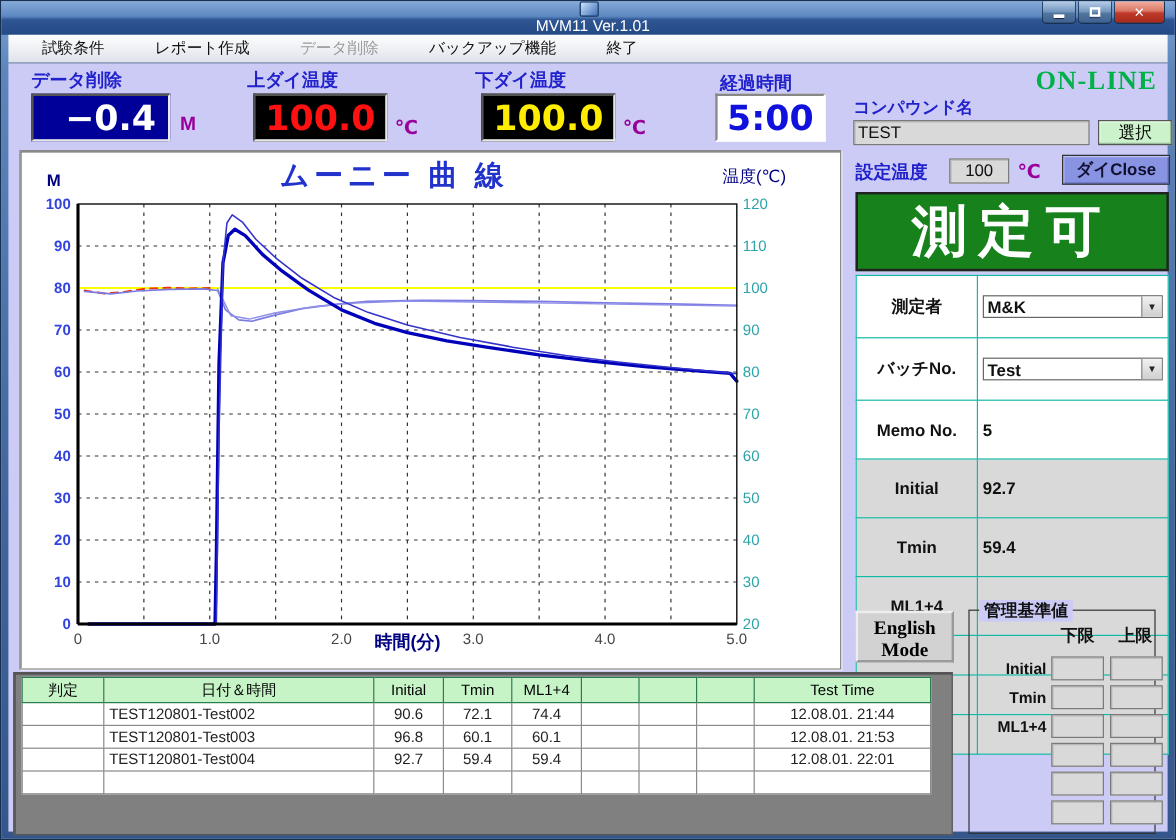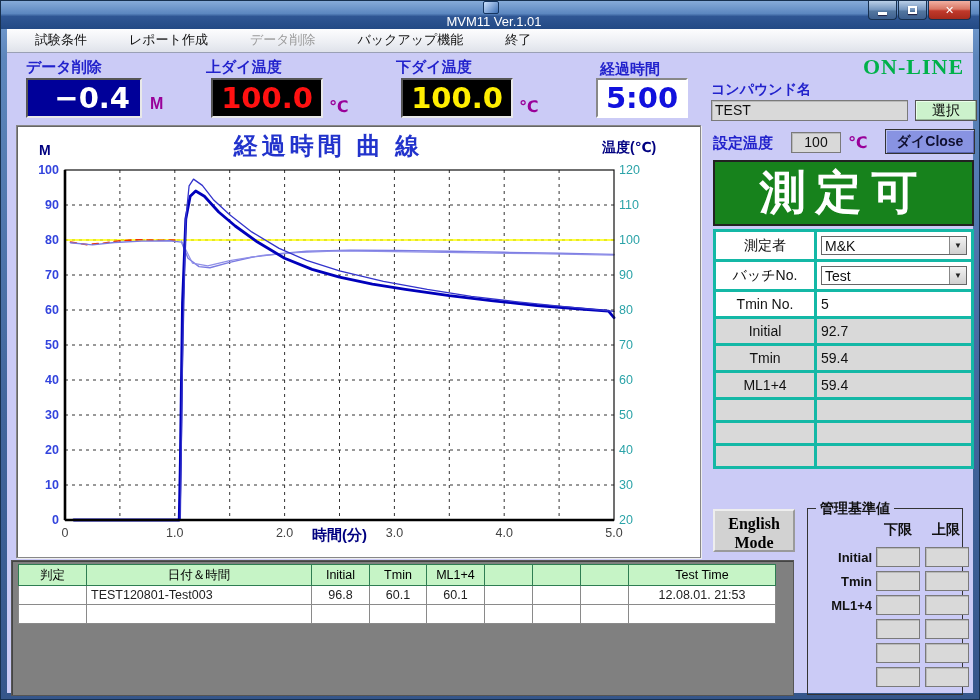--- a/index.html
+++ b/index.html
@@ -54,28 +54,28 @@
   .status-box { position:absolute; left:706px; top:107px; width:261px; height:66px; background:#17821c;
     border:2px solid #222; display:flex; align-items:center; justify-content:center;
     color:#ffffff; font-weight:bold; font-size:46px; letter-spacing:10px; }
 
   
   .chart-panel { position:absolute; left:9px; top:72px; width:685px; height:433px; background:#ffffff;
     border:1px solid #888; box-shadow:inset 1px 1px 0 #666, 1px 1px 0 #eee; }
   .chart-title { position:absolute; left:0; right:60px; top:4px; text-align:center;
     color:#2233cc; font-weight:bold; font-size:24px; letter-spacing:4px; }
   .axis-name-left { position:absolute; left:22px; top:16px; color:#000080; font-weight:bold; font-size:14px; }
-  .axis-name-right { position:absolute; left:585px; top:13px; color:#000080; font-weight:bold; font-size:14px; }
+  .axis-name-right { position:absolute; left:585px; top:13px; color:#000080; font-weight:normal; font-size:14px; }
   .xaxis-name { position:absolute; left:48px; width:549px; top:400px; text-align:center;
     color:#000080; font-weight:bold; font-size:15px; }
 
   
   .info-table { position:absolute; left:706px; top:176px; width:261px; border:1px solid #444;
     border-collapse:collapse; font-size:14px; background:#fff; }
-  .info-table td { border:3px solid #14b8a6; padding:4px 4px; height:23px; color:#111; }
+  .info-table td { border:1px solid #14b8a6; padding:16px 4px; height:23px; color:#111;font-weight:bold; }
   .info-table td.lbl { width:101px; text-align:center; background:#fff; }
   .info-table tr.gray td { background:#d9d9d9; }
   .combo { display:flex; align-items:center; height:19px; border:1px solid #666; background:#fff; }
   .combo .val { flex:1; padding-left:3px; font-size:14px; }
   .combo .arrow { width:17px; height:100%; background:linear-gradient(180deg,#f2f2f2,#cfcfcf);
     border-left:1px solid #888; font-size:8px; display:flex; align-items:center; justify-content:center; color:#222; cursor:pointer; }
 
   .btn-english { position:absolute; left:706px; top:456px; width:82px; height:43px;
     background:#d2d2d2; border:2px outset #eee; font-family:"Liberation Serif","DejaVu Serif",serif;
     font-weight:bold; font-size:16px; line-height:1.2; text-align:center; cursor:pointer; padding-top:3px; }
@@ -150,21 +150,21 @@
     <div class="btn-select">選択</div>
 
     <div class="disp-label" style="left:706px;top:81px;font-size:15px;">設定温度</div>
     <div class="field" style="position:absolute;left:784px;top:79px;width:50px;height:21px;line-height:19px;text-align:center;">100</div>
     <div class="unit" style="left:841px;top:80px;">℃</div>
     <div class="btn-dieclose">ダイClose</div>
 
     <div class="status-box">測定可</div>
 
     <div class="chart-panel">
-      <div class="chart-title">経過時間 曲 線</div>
+      <div class="chart-title">ムーニー 曲 線</div>
       <div class="axis-name-left">M</div>
       <div class="axis-name-right">温度(℃)</div>
       <svg id="chart-svg" width="685" height="433" style="position:absolute;left:0;top:0;">
           <line x1="48" y1="359" x2="597" y2="359" stroke="#333" stroke-width="1" stroke-dasharray="3 4"></line>
           <line x1="48" y1="324" x2="597" y2="324" stroke="#333" stroke-width="1" stroke-dasharray="3 4"></line>
           <line x1="48" y1="289" x2="597" y2="289" stroke="#333" stroke-width="1" stroke-dasharray="3 4"></line>
           <line x1="48" y1="254" x2="597" y2="254" stroke="#333" stroke-width="1" stroke-dasharray="3 4"></line>
           <line x1="48" y1="219" x2="597" y2="219" stroke="#333" stroke-width="1" stroke-dasharray="3 4"></line>
           <line x1="48" y1="184" x2="597" y2="184" stroke="#333" stroke-width="1" stroke-dasharray="3 4"></line>
           <line x1="48" y1="149.00000000000003" x2="597" y2="149.00000000000003" stroke="#333" stroke-width="1" stroke-dasharray="3 4"></line>
@@ -234,21 +234,21 @@
       <tr style="height:24px;">
         <td class="lbl">バッチNo.</td>
         <td>
               <div class="combo">
           <span class="val">Test</span>
           <span class="arrow">▼</span>
               </div>
             </td>
       </tr>
       <tr style="height:24px;">
-        <td class="lbl">Tmin No.</td>
+        <td class="lbl">Memo No.</td>
         <td>5</td>
       </tr>
       <tr class="gray">
         <td class="lbl">Initial</td>
         <td>92.7</td>
       </tr>
       <tr class="gray">
         <td class="lbl">Tmin</td>
         <td>59.4</td>
       </tr>
@@ -308,31 +308,53 @@
               <th style="width: 58px;">ML1+4</th>
               <th style="width: 48px;"></th>
               <th style="width: 48px;"></th>
               <th style="width: 48px;"></th>
               <th style="width: 147px;">Test Time</th>
             </tr>
           </thead>
         <tbody id="history-body">
             <tr>
               <td class="num"></td>
+              <td class="name">TEST120801-Test002</td>
+              <td class="num">90.6</td>
+              <td class="num">72.1</td>
+              <td class="num">74.4</td>
+              <td class="num"></td>
+              <td class="num"></td>
+              <td class="num"></td>
+              <td class="time">12.08.01.  21:44</td>
+            </tr>
+            <tr>
+              <td class="num"></td>
               <td class="name">TEST120801-Test003</td>
               <td class="num">96.8</td>
               <td class="num">60.1</td>
               <td class="num">60.1</td>
               <td class="num"></td>
               <td class="num"></td>
               <td class="num"></td>
               <td class="time">12.08.01.  21:53</td>
             </tr>
             <tr>
               <td class="num"></td>
+              <td class="name">TEST120801-Test004</td>
+              <td class="num">92.7</td>
+              <td class="num">59.4</td>
+              <td class="num">59.4</td>
+              <td class="num"></td>
+              <td class="num"></td>
+              <td class="num"></td>
+              <td class="time">12.08.01.  22:01</td>
+            </tr>
+            <tr>
+              <td class="num"></td>
               <td class="name"></td>
               <td class="num"></td>
               <td class="num"></td>
               <td class="num"></td>
               <td class="num"></td>
               <td class="num"></td>
               <td class="num"></td>
               <td class="time"></td>
             </tr>
           </tbody>

